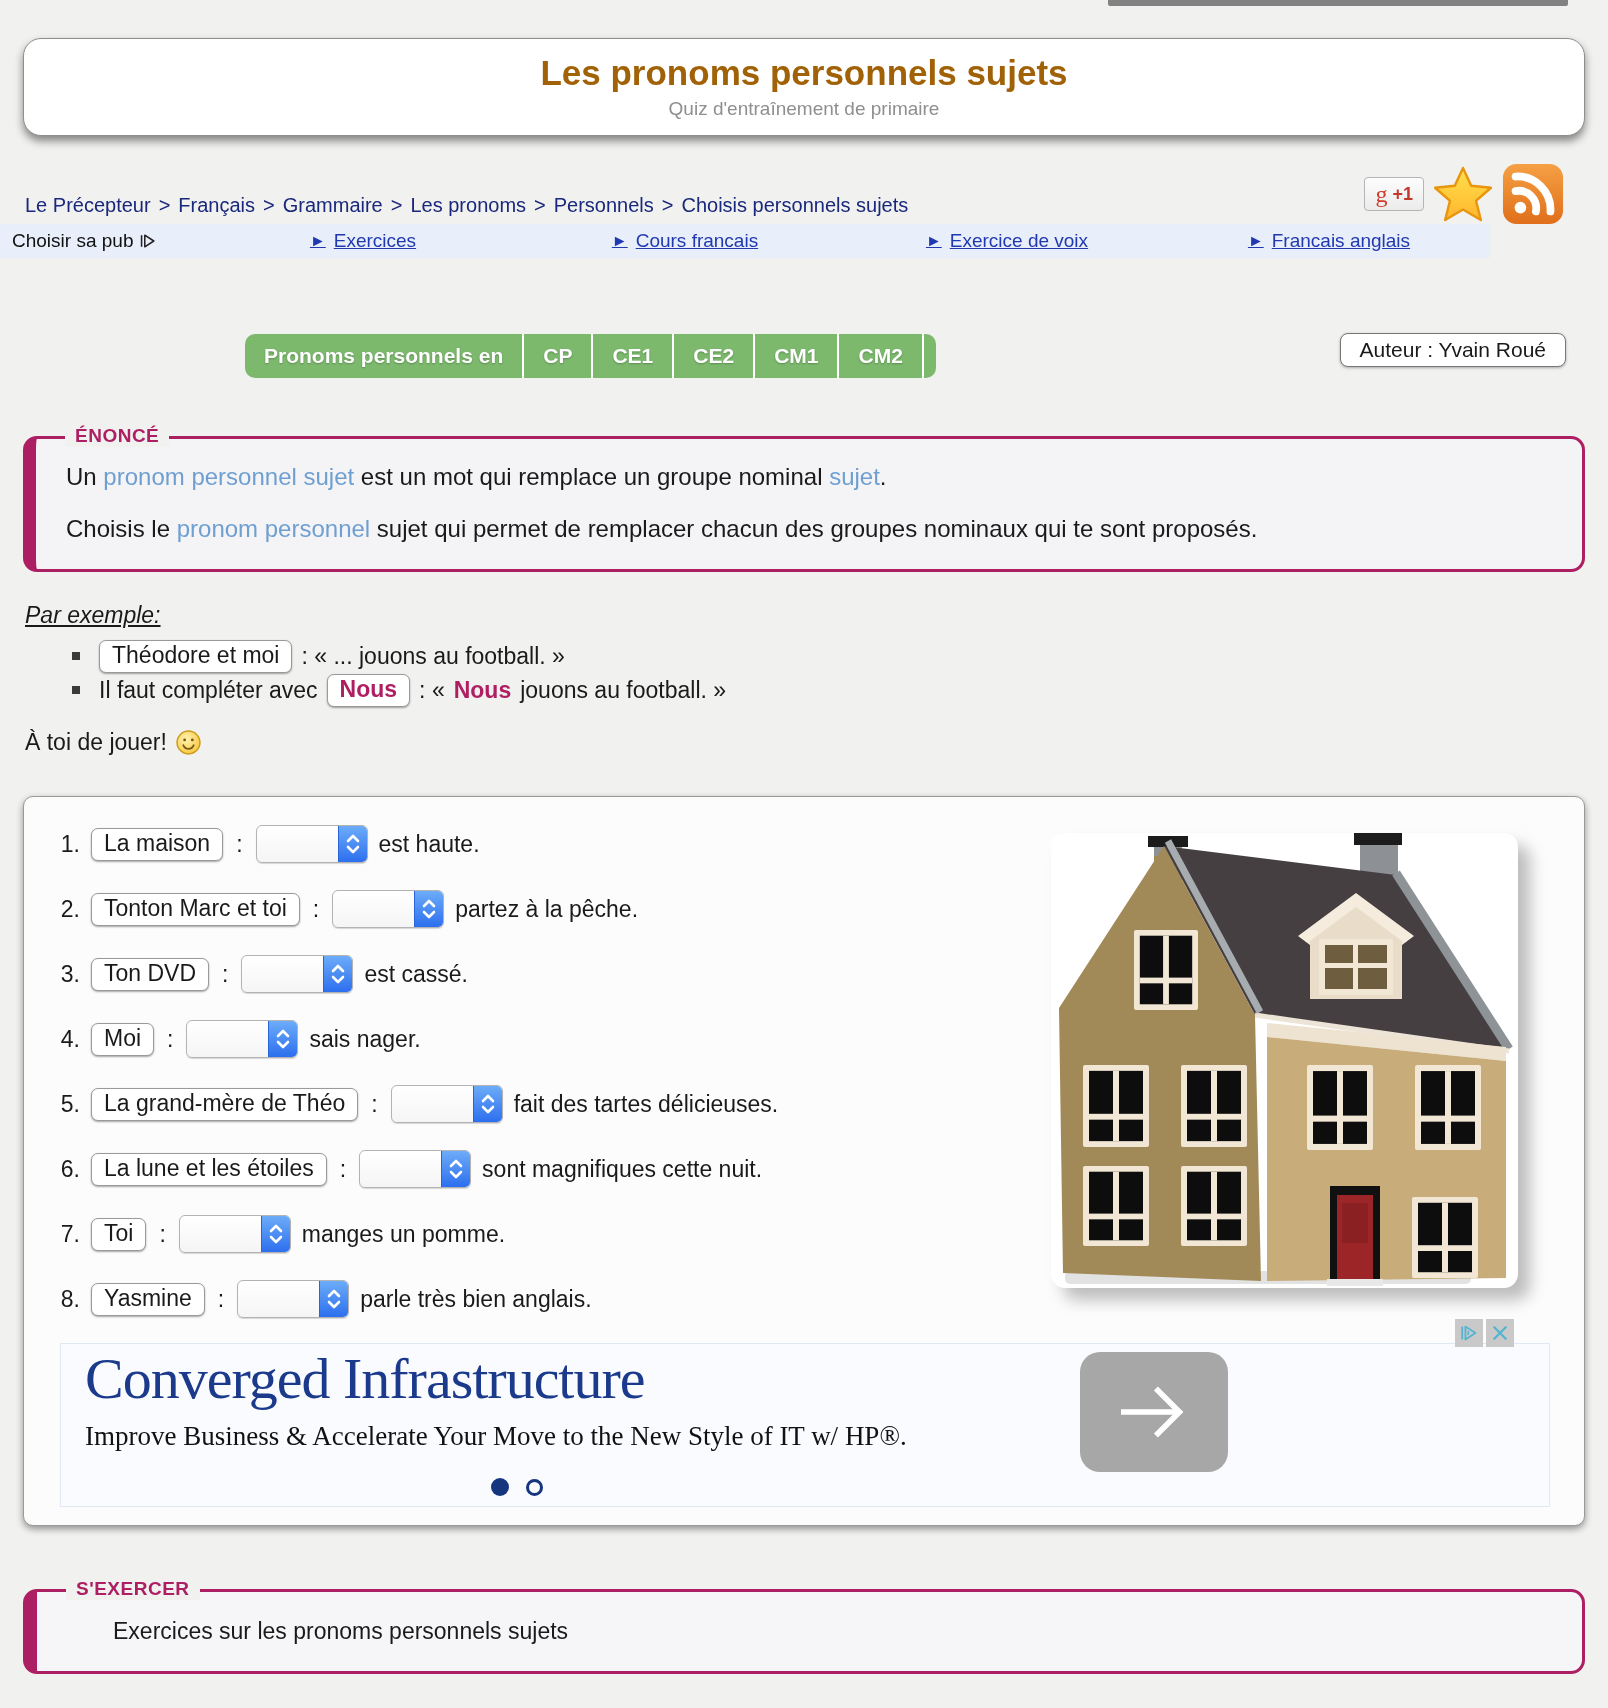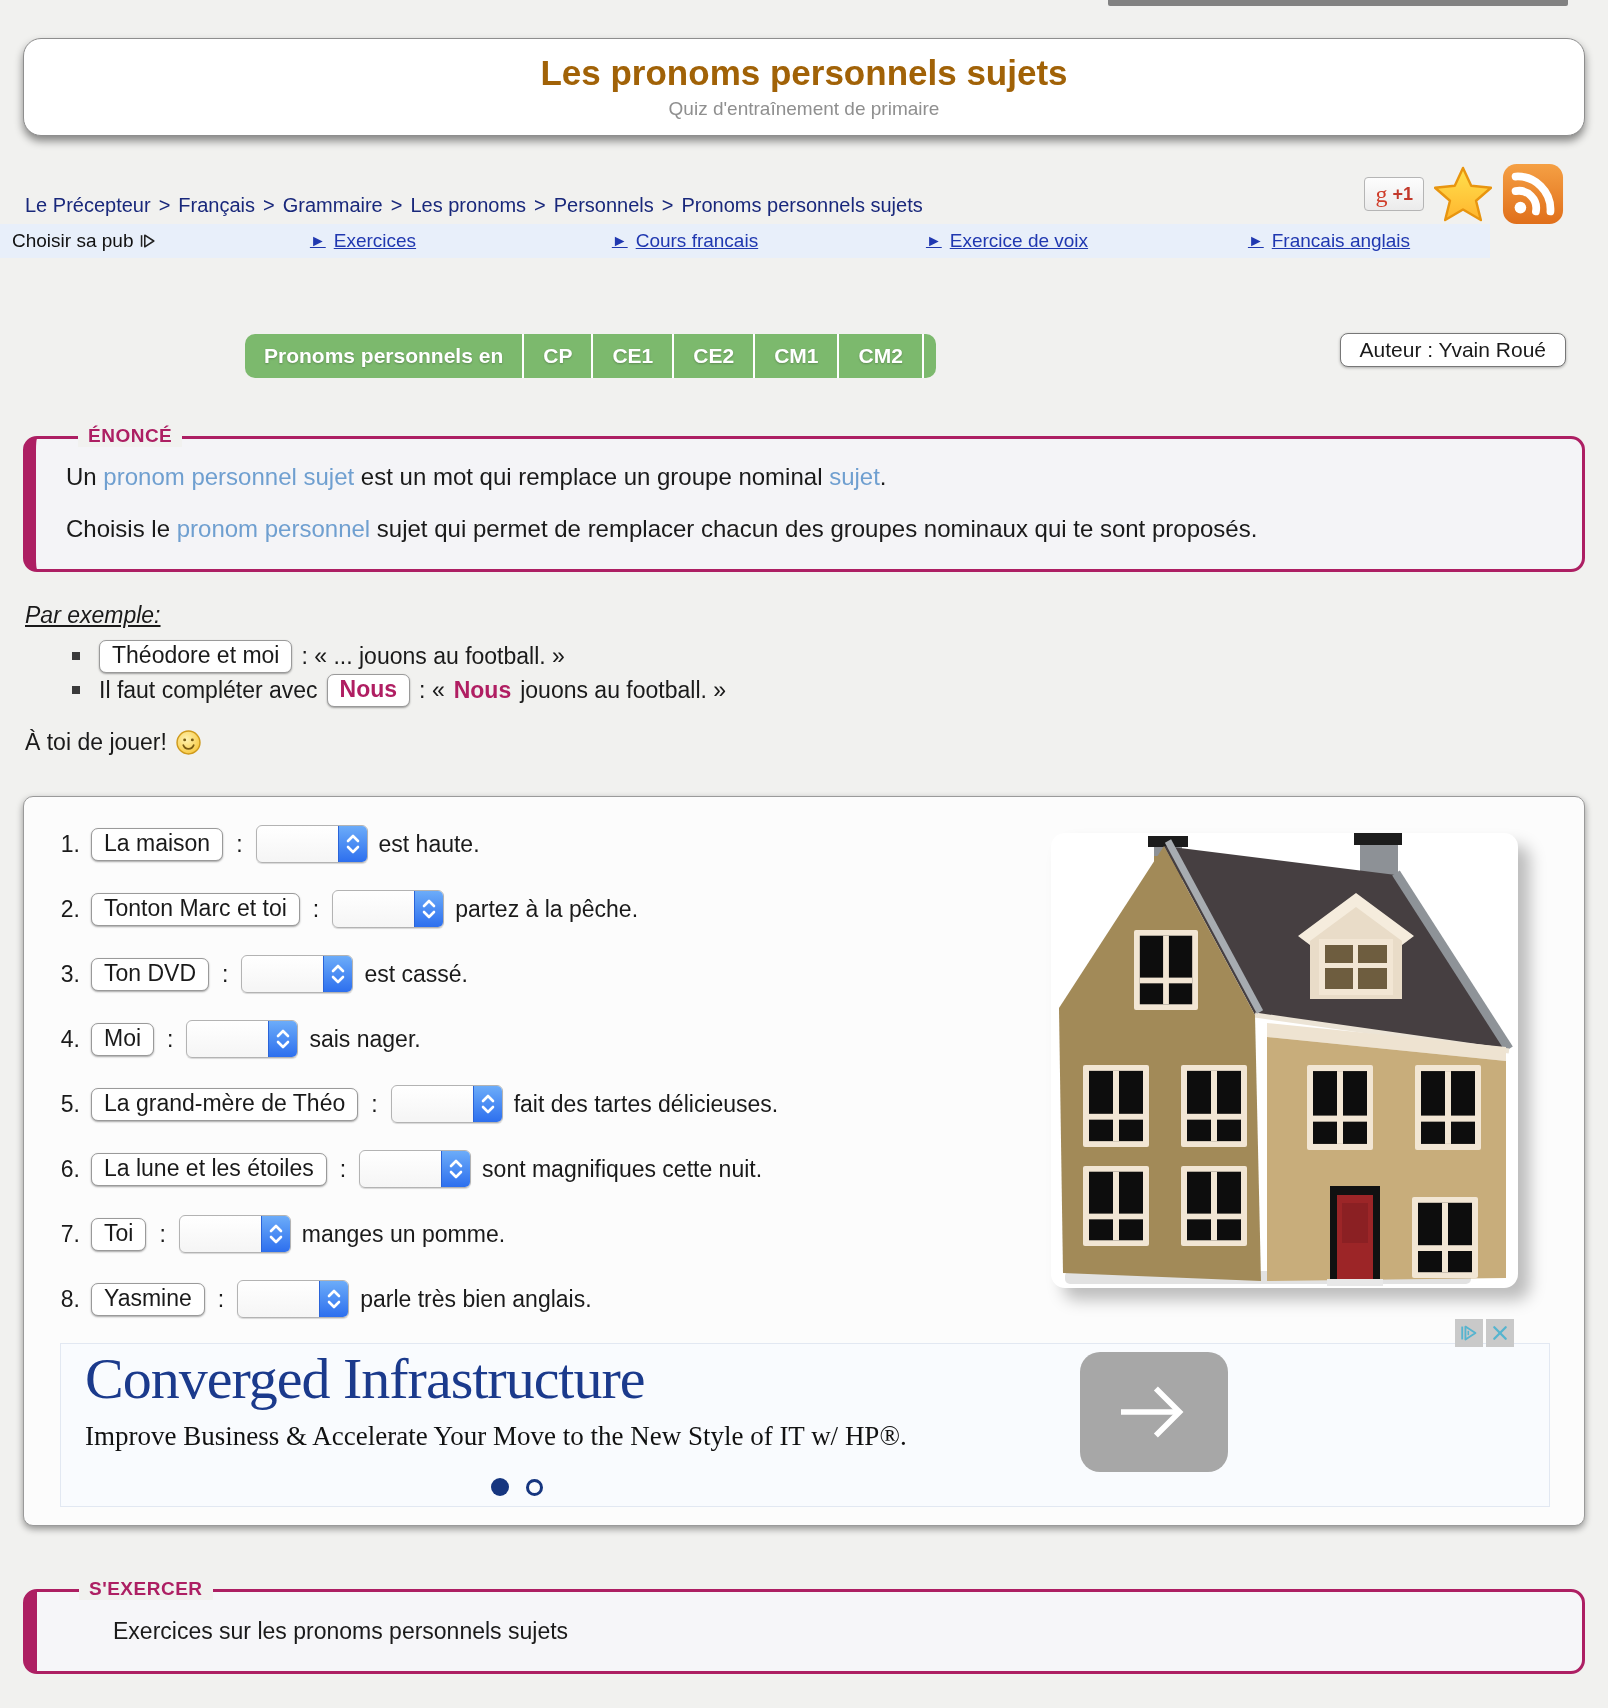--- a/index.html
+++ b/index.html
@@ -60,21 +60,21 @@
     position:absolute; top:333px; right:42px; background:#fff; border:1px solid #777;
     border-radius:8px; padding:4px 19px; font-size:21px; box-shadow:0 1px 3px rgba(0,0,0,.3);
   }
 
   
   .frame-box {
     margin:58px 23px 0; position:relative; background:#f4f4f7;
     border:3px solid #ad1f63; border-left-width:13px; border-radius:14px;
   }
   .frame-label {
-    position:absolute; top:-14px; left:42px; background:#f1f1ef; padding:0 10px;
+    position:absolute; top:-14px; left:29px; background:#f1f1ef; padding:0 10px;
     color:#ad1f63; font-weight:bold; font-size:19px; letter-spacing:.5px;
   }
   .enonce-body { padding:24px 30px 2px; font-size:24px; }
   .enonce-body p { margin:0 0 24px; }
   .soft-link { color:#6f9fd0; cursor:pointer; }
 
   
   .par-exemple { margin:30px 0 0 25px; font-size:23px; font-style:italic; text-decoration:underline; }
   .example-list { margin:10px 0 0 72px; }
   .example-item { display:flex; align-items:center; gap:9px; font-size:23px; height:34px; }
@@ -154,21 +154,21 @@
   <span class="crumb">Le Précepteur</span>
   <span class="crumb-sep">&gt;</span>
   <span class="crumb">Français</span>
   <span class="crumb-sep">&gt;</span>
   <span class="crumb">Grammaire</span>
   <span class="crumb-sep">&gt;</span>
   <span class="crumb">Les pronoms</span>
   <span class="crumb-sep">&gt;</span>
   <span class="crumb">Personnels</span>
   <span class="crumb-sep">&gt;</span>
-  <span class="crumb">Pronoms personnels sujets</span>
+  <span class="crumb">Choisis personnels sujets</span>
 </div>
 
 <div class="social">
   <div class="plus1">
     <span class="g">g</span>
     <span class="p1">+1</span>
   </div>
   <div class="star-icon">
     <svg width="58" height="56" viewBox="0 0 60 58">
       <defs>

